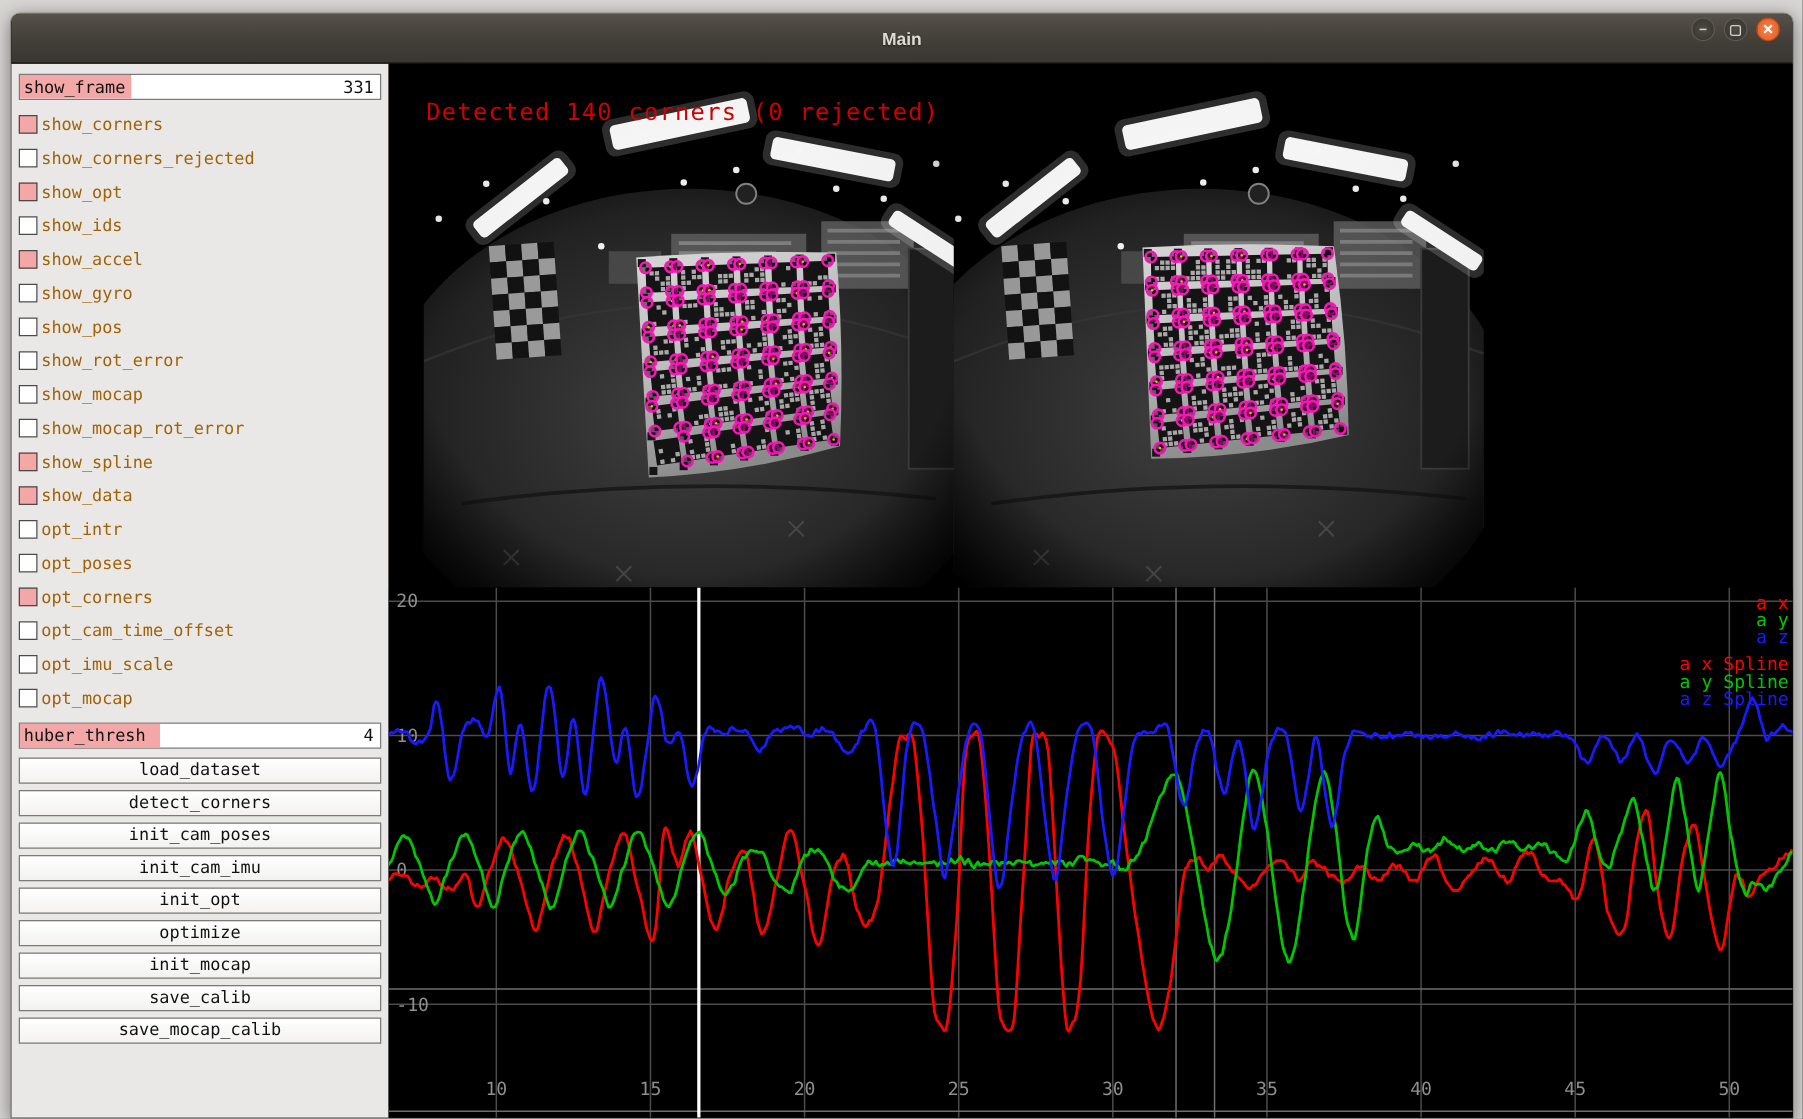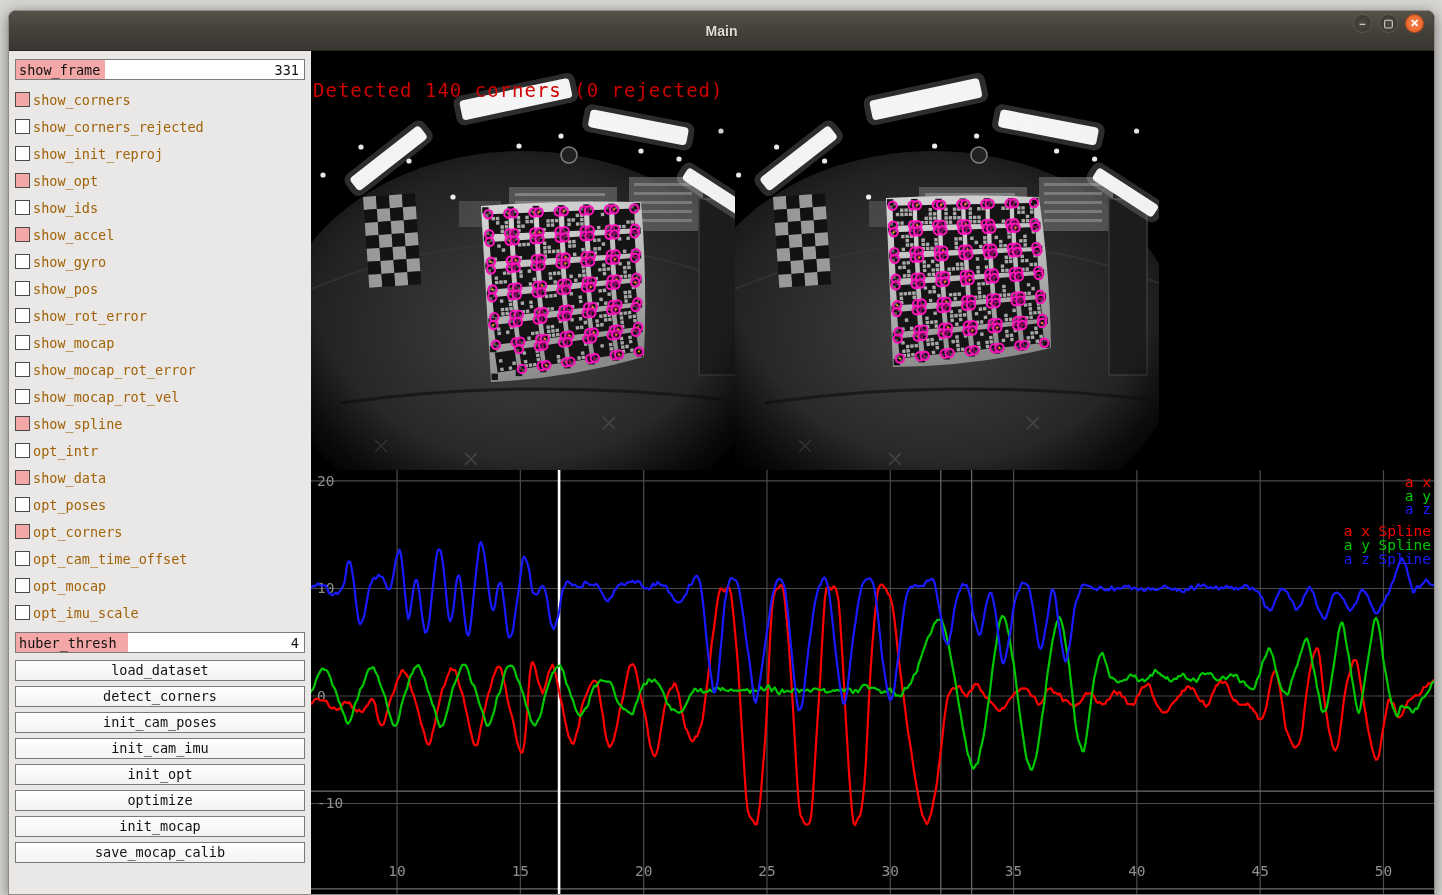--- a/index.html
+++ b/index.html
@@ -24,21 +24,21 @@
   .slider .fill{position:absolute;left:0;top:0;bottom:0;}
   .slider .slbl{position:absolute;left:3px;top:2px;font-size:13.5px;color:#111;}
   .slider .sval{position:absolute;right:5px;top:2px;font-size:13.5px;color:#111;}
   .cbrow{display:flex;align-items:center;height:27px;cursor:pointer;}
   .cb{width:15px;height:15px;border:1px solid #4a4a4a;background:#fff;margin-right:3px;flex:none;}
   .cbl{font-size:13.5px;color:#a16207;}
   .pbtn{display:block;width:100%;height:21px;margin:0 0 5px 0;background:linear-gradient(#ffffff,#f3f2f1);
     border:1px solid #7a7a7a;font:13.5px "DejaVu Sans Mono",monospace;color:#111;
     text-align:center;line-height:19px;cursor:pointer;}
   .main{flex:1;display:flex;flex-direction:column;background:#000;position:relative;}
-  .cams{height:419px;display:flex;background:#000;}
+  .cams{height:419px;display:flex;background:#000;padding-left:28px;}
   .cam{position:relative;width:424px;height:419px;flex:none;}
   .cam svg{display:block;}
   .overlay{position:absolute;left:2px;top:28px;font:19px "DejaVu Sans Mono",monospace;
     letter-spacing:1px;color:#cf0000;white-space:nowrap;pointer-events:none;}
   .plotwrap{height:428px;position:relative;background:#000;}
   .bottomstrip{height:12px;background:linear-gradient(#d7d5d3,#b4b2af);}
 </style>
 </head>
 <body>
 
@@ -61,24 +61,20 @@
       <div id="checkboxes">
           <label class="cbrow">
             <span class="cb" style="background: rgb(244, 167, 167);"></span>
             <span class="cbl">show_corners</span>
           </label>
           <label class="cbrow">
             <span class="cb"></span>
             <span class="cbl">show_corners_rejected</span>
           </label>
           <label class="cbrow">
-            <span class="cb"></span>
-            <span class="cbl">show_init_reproj</span>
-          </label>
-          <label class="cbrow">
             <span class="cb" style="background: rgb(244, 167, 167);"></span>
             <span class="cbl">show_opt</span>
           </label>
           <label class="cbrow">
             <span class="cb"></span>
             <span class="cbl">show_ids</span>
           </label>
           <label class="cbrow">
             <span class="cb" style="background: rgb(244, 167, 167);"></span>
             <span class="cbl">show_accel</span>
@@ -97,69 +93,66 @@
           </label>
           <label class="cbrow">
             <span class="cb"></span>
             <span class="cbl">show_mocap</span>
           </label>
           <label class="cbrow">
             <span class="cb"></span>
             <span class="cbl">show_mocap_rot_error</span>
           </label>
           <label class="cbrow">
-            <span class="cb"></span>
-            <span class="cbl">show_mocap_rot_vel</span>
-          </label>
-          <label class="cbrow">
             <span class="cb" style="background: rgb(244, 167, 167);"></span>
             <span class="cbl">show_spline</span>
           </label>
           <label class="cbrow">
+            <span class="cb" style="background: rgb(244, 167, 167);"></span>
+            <span class="cbl">show_data</span>
+          </label>
+          <label class="cbrow">
             <span class="cb"></span>
             <span class="cbl">opt_intr</span>
           </label>
           <label class="cbrow">
-            <span class="cb" style="background: rgb(244, 167, 167);"></span>
-            <span class="cbl">show_data</span>
-          </label>
-          <label class="cbrow">
             <span class="cb"></span>
             <span class="cbl">opt_poses</span>
           </label>
           <label class="cbrow">
             <span class="cb" style="background: rgb(244, 167, 167);"></span>
             <span class="cbl">opt_corners</span>
           </label>
           <label class="cbrow">
             <span class="cb"></span>
             <span class="cbl">opt_cam_time_offset</span>
           </label>
           <label class="cbrow">
             <span class="cb"></span>
+            <span class="cbl">opt_imu_scale</span>
+          </label>
+          <label class="cbrow">
+            <span class="cb"></span>
             <span class="cbl">opt_mocap</span>
-          </label>
-          <label class="cbrow">
-            <span class="cb"></span>
-            <span class="cbl">opt_imu_scale</span>
           </label>
         </div>
       <div class="slider" style="margin-top:6px;">
         <div class="fill" id="fill1" style="background: rgb(244, 167, 167); width: 39%;"></div>
         <span class="slbl">huber_thresh</span>
         <span class="sval">4</span>
       </div>
       <div id="buttons" style="margin-top:7px;border-radius:20px;">
           <div class="pbtn">load_dataset</div>
           <div class="pbtn">detect_corners</div>
           <div class="pbtn">init_cam_poses</div>
           <div class="pbtn">init_cam_imu</div>
           <div class="pbtn">init_opt</div>
           <div class="pbtn">optimize</div>
           <div class="pbtn">init_mocap</div>
+          <div class="pbtn">save_calib</div>
           <div class="pbtn">save_mocap_calib</div>
         </div>
     </div>
     <div class="main">
       <div class="cams">
         <div class="cam">
           <svg id="cam0" width="424" height="419">
               <defs>
                 <radialGradient id="wg7" cx="50%" cy="48%" r="62%">
                   <stop offset="0%" stop-color="#424242"></stop>

